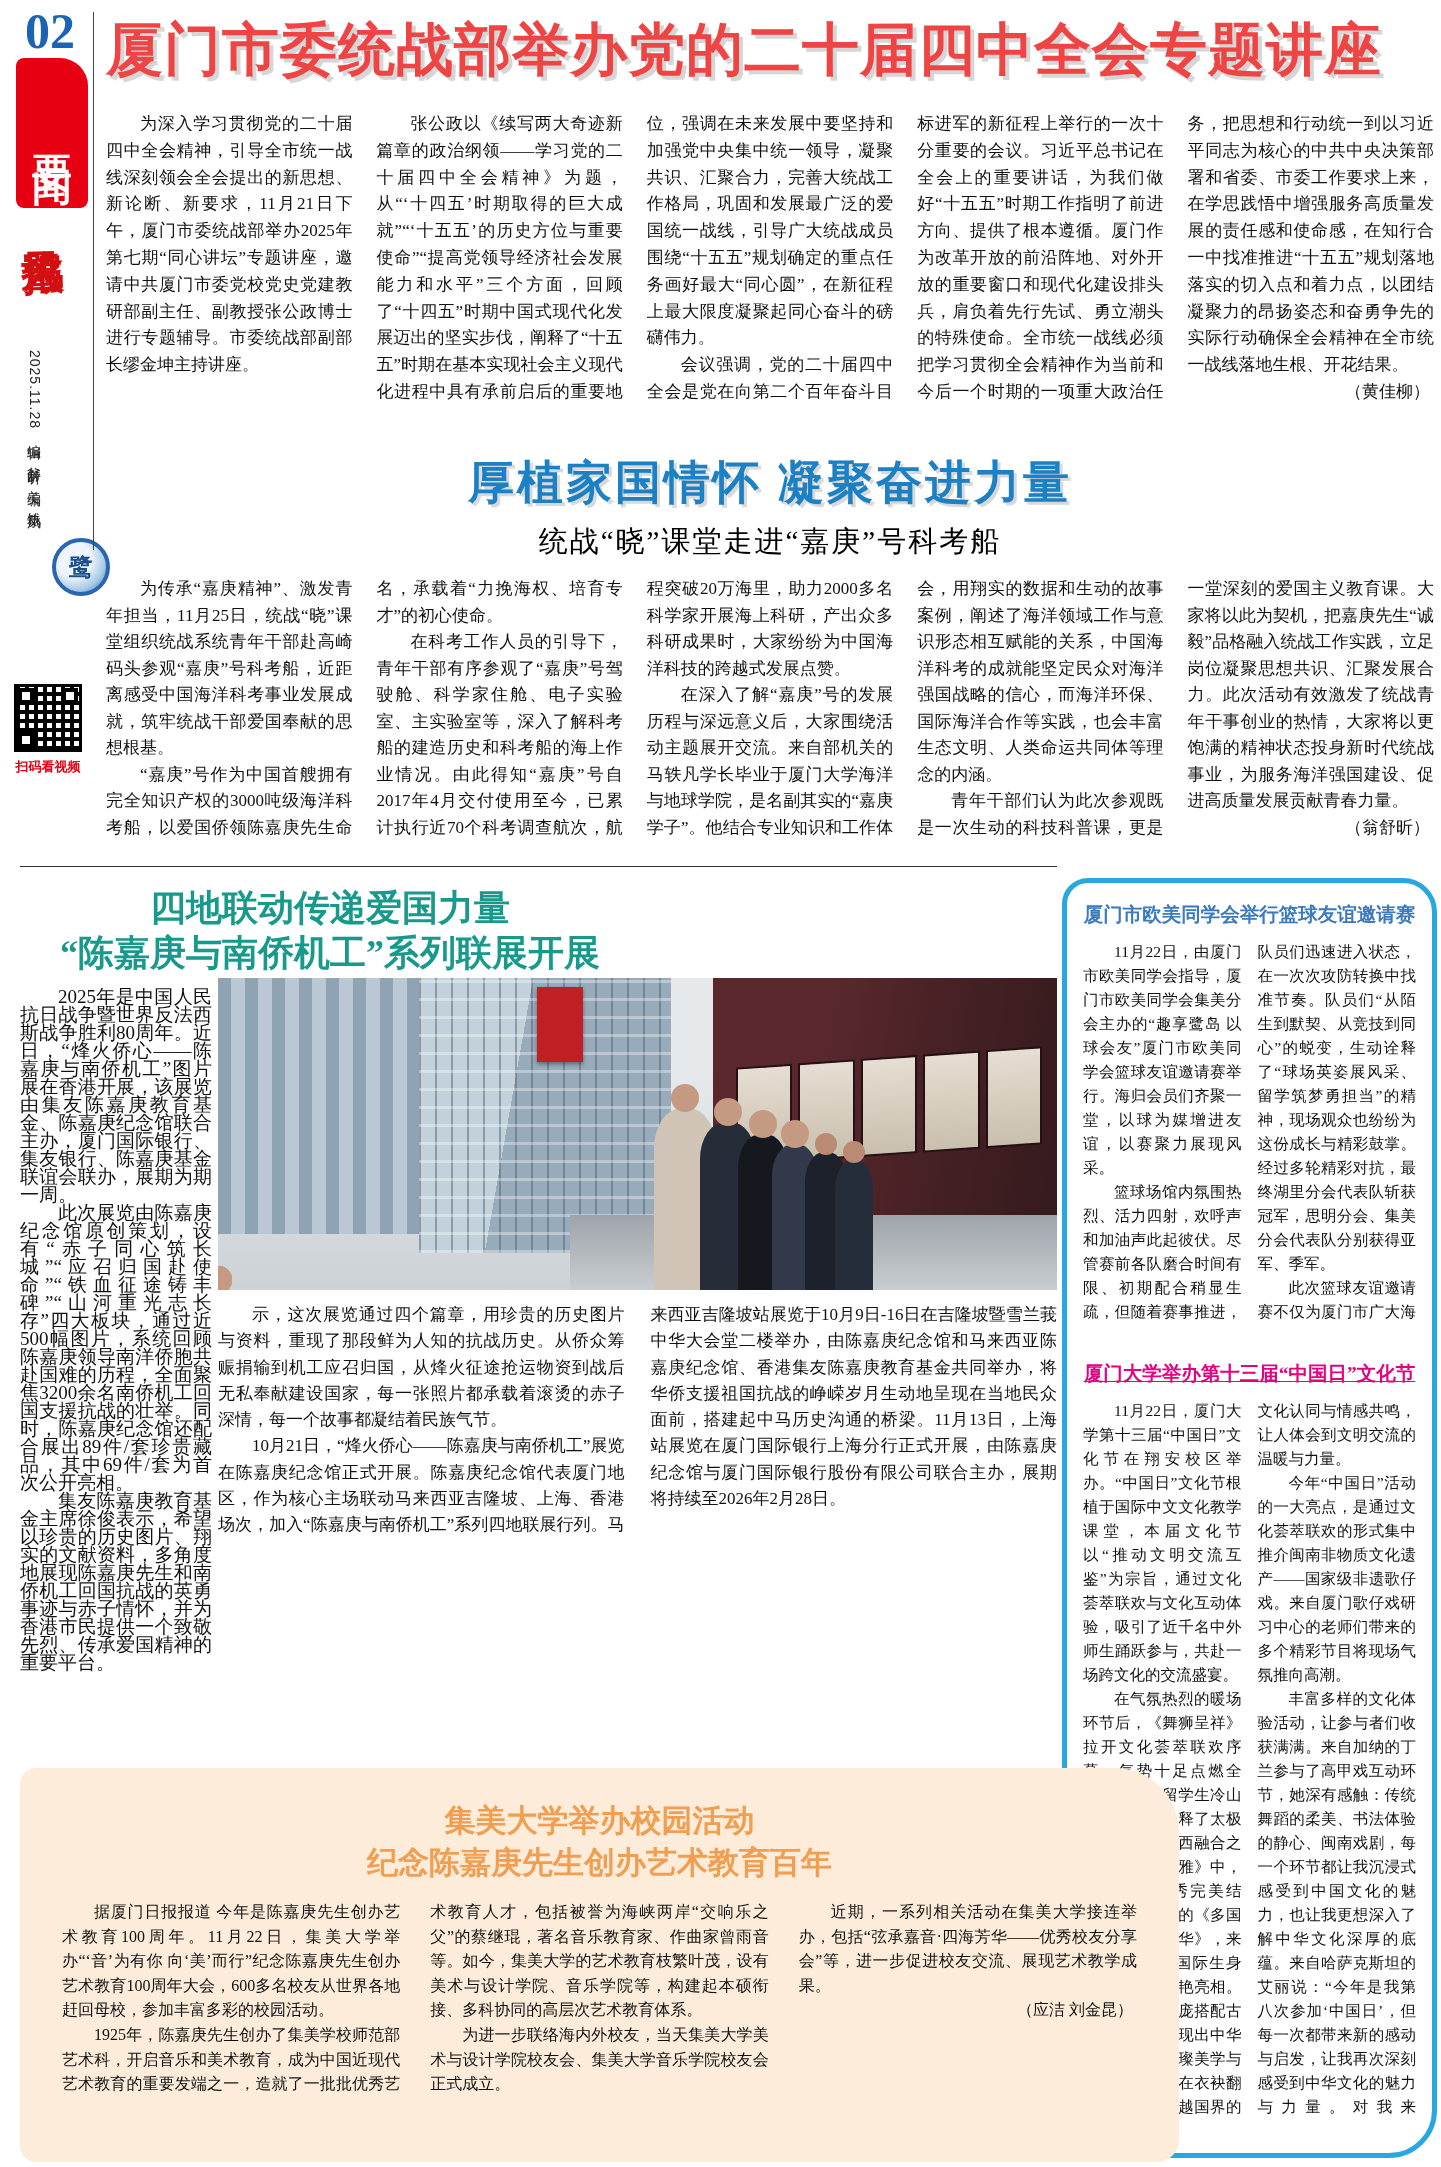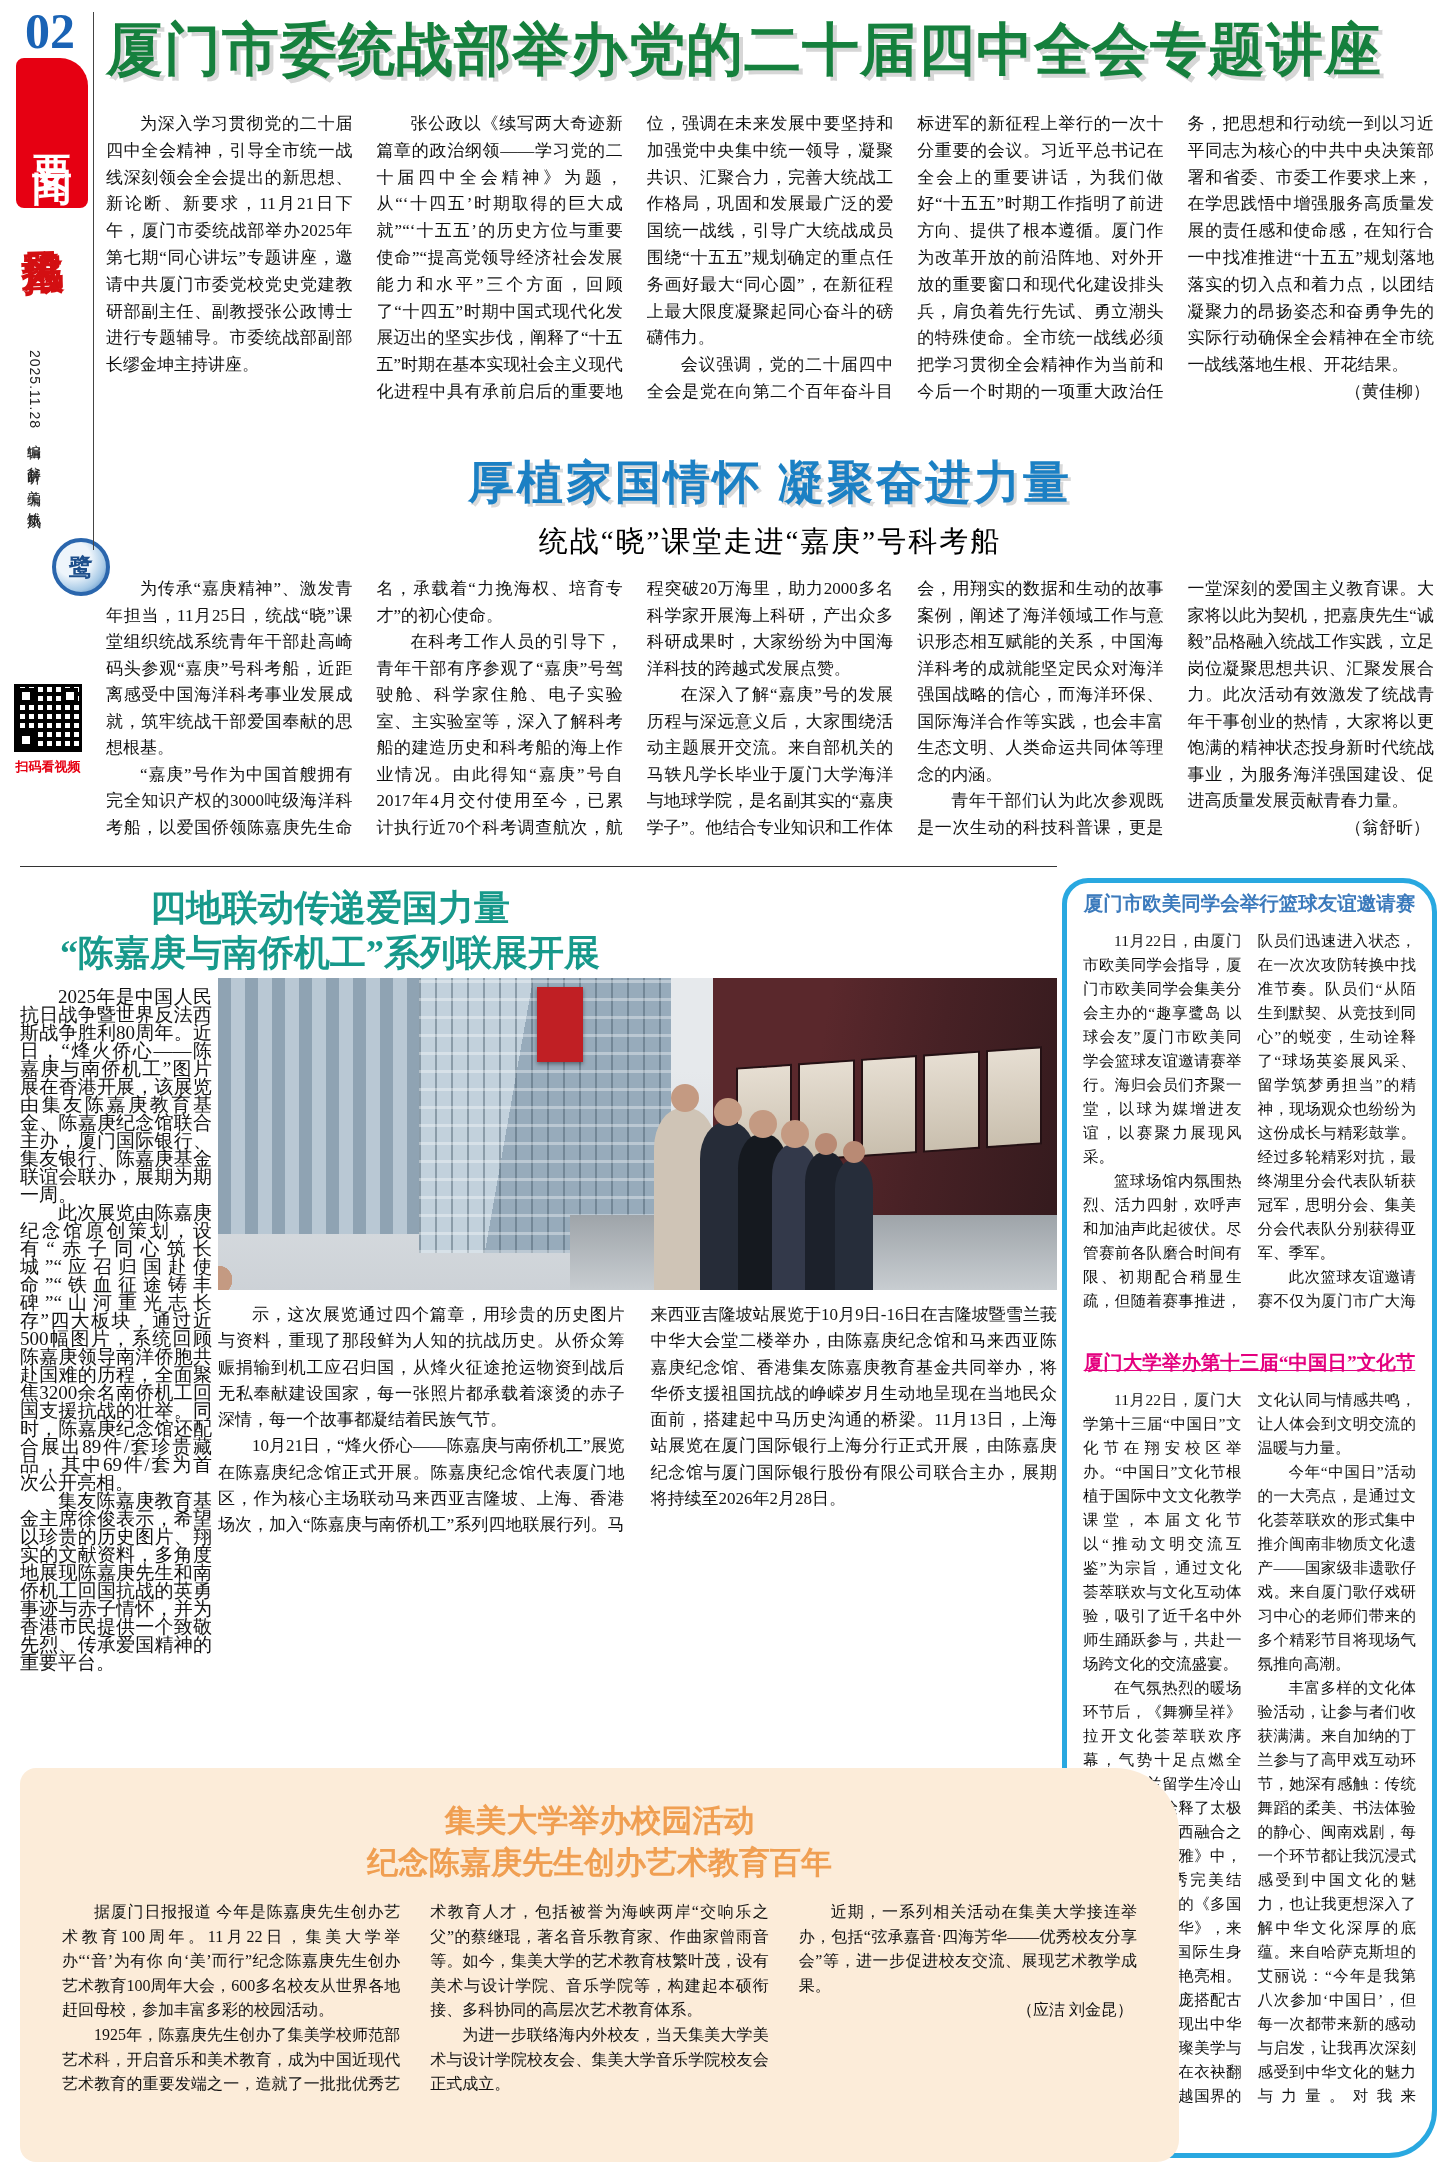--- a/index.html
+++ b/index.html
@@ -31,21 +31,21 @@
   .qr i{position:absolute;width:16px;height:16px;background:#fff;border:4px solid #000;box-sizing:border-box;}
   .qr i:nth-child(1){left:2px;top:2px;}
   .qr i:nth-child(2){right:2px;top:2px;}
   .qr i:nth-child(3){left:2px;bottom:2px;}
   .qr-caption{position:absolute;left:2px;top:758px;width:92px;text-align:center;color:#e60012;
               font-size:13px;font-weight:bold;font-family:"Liberation Sans",sans-serif;}
   .vrule{position:absolute;left:93px;top:12px;width:1px;height:538px;background:#444;}
 
   
   .a1{position:absolute;left:106px;top:12px;width:1328px;}
-  .a1 .headline{font-size:57px;font-weight:900;color:#15803d;white-space:nowrap;letter-spacing:1px;
+  .a1 .headline{font-size:57px;font-weight:900;color:#ef4444;white-space:nowrap;letter-spacing:1px;
                 text-shadow:4px 4px 0 #d6d6d6;font-family:"Liberation Serif",serif;}
   .a1 .body{margin-top:22px;height:356px;column-count:5;column-gap:24px;
             font-size:17px;line-height:26.8px;text-align:justify;overflow:hidden;}
 
   
   .a2{position:absolute;left:106px;top:452px;width:1328px;}
   .a2 .headline{text-align:center;font-size:46px;font-weight:900;color:#1b80c4;letter-spacing:3px;
                 text-shadow:3px 3px 0 #d9d9d9;font-family:"Liberation Sans","DejaVu Sans",sans-serif;}
   .a2 .subhead{text-align:center;font-size:29px;margin-top:8px;color:#000;font-weight:400;letter-spacing:2px;}
   .a2 .body{margin-top:14px;height:288px;column-count:5;column-gap:24px;
@@ -100,21 +100,21 @@
   
   .a6{position:absolute;left:20px;top:1768px;width:1159px;height:394px;background:#fcecd9;
       border-radius:16px 64px 22px 16px;box-sizing:border-box;}
   .a6 .h{padding-top:32px;text-align:center;color:#f09f52;font-weight:900;font-size:31px;line-height:42px;
          font-family:"Liberation Serif",serif;}
   .a6 .body{margin:16px 42px 0;height:248px;column-count:3;column-gap:30px;
             font-size:16px;line-height:24.6px;text-align:justify;overflow:hidden;}
 
   
   .bluebox{position:absolute;left:1062px;top:878px;width:375px;height:1280px;box-sizing:border-box;
-           border:5px solid #29a8e0;border-radius:26px 34px 48px 26px;padding:7px 16px;background:#fff;}
+           border:5px solid #29a8e0;border-radius:26px 34px 48px 26px;padding:18px 16px;background:#fff;}
   .bb-h{text-align:center;font-weight:900;font-size:19.5px;white-space:nowrap;
         font-family:"Liberation Serif",serif;letter-spacing:0px;}
   .a4 .bb-h{color:#3b7abc;}
   .a5 .bb-h{color:#e4007f;margin-top:20px;text-decoration:underline;}
   .bb-body{margin-top:12px;column-count:2;column-gap:16px;font-size:15.5px;line-height:24px;
            text-align:justify;overflow:hidden;}
   .a4 .bb-body{height:400px;}
   .a5 .bb-body{height:726px;}
 </style>
 </head>

